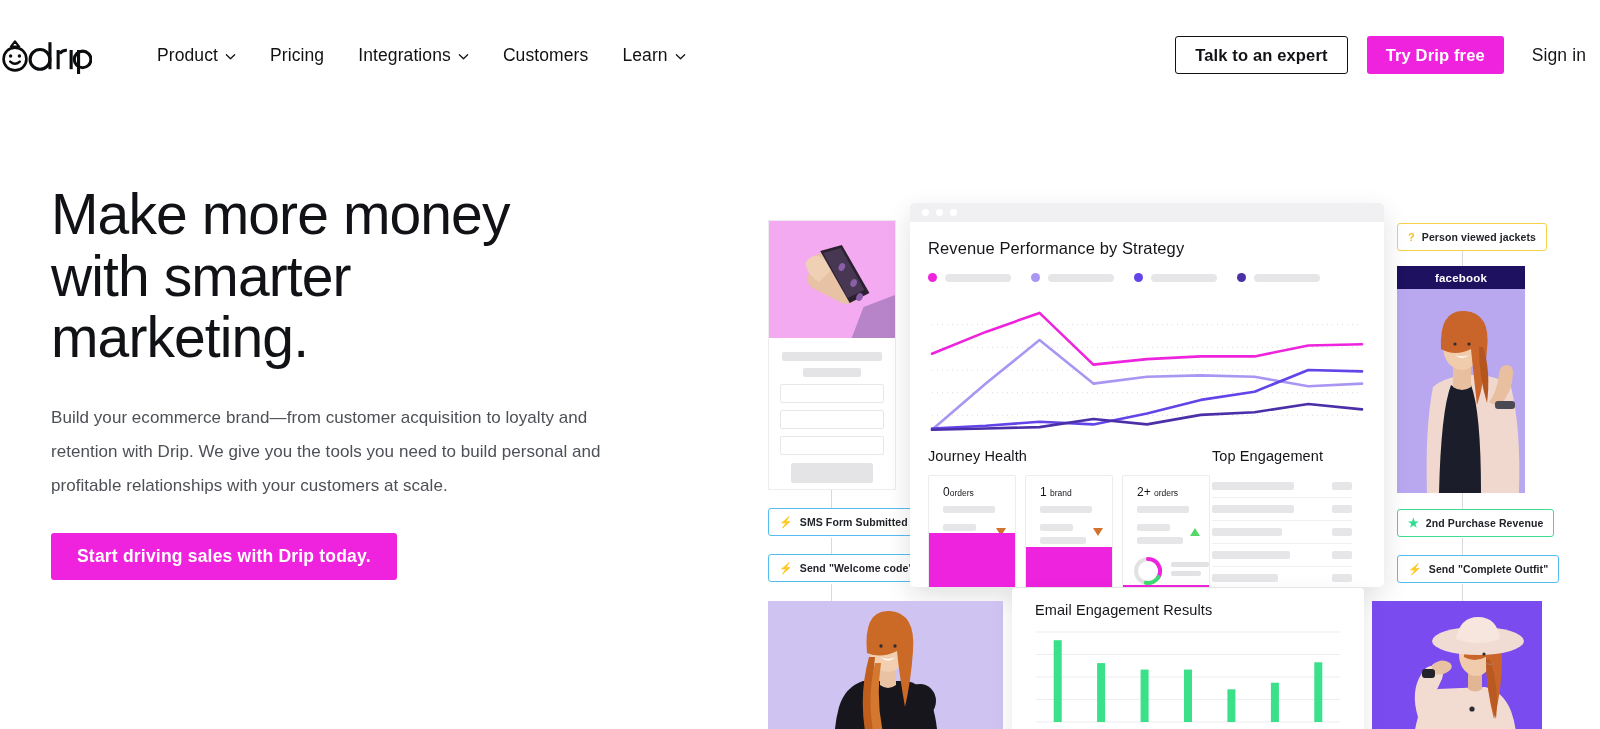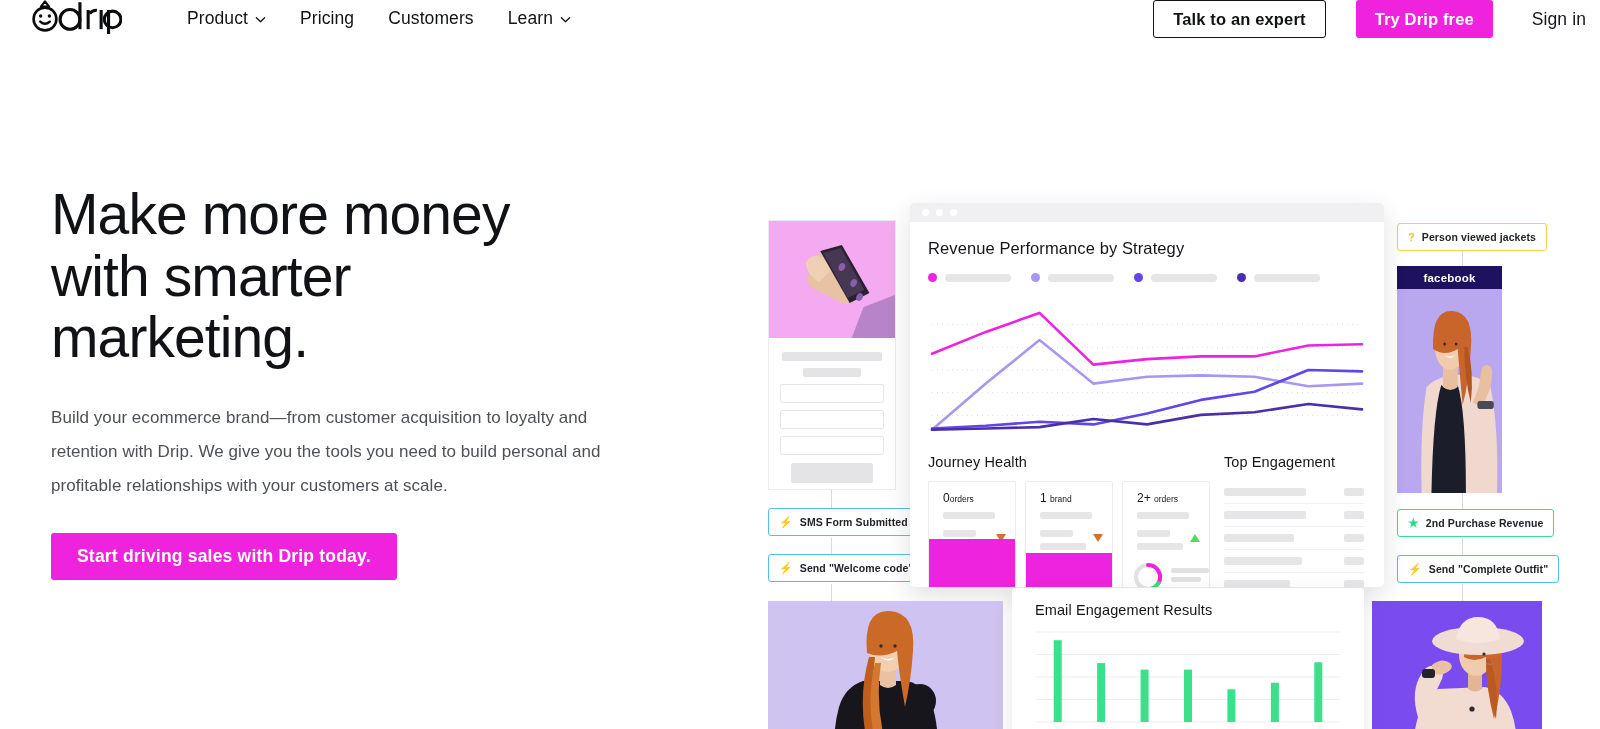--- a/index.html
+++ b/index.html
@@ -13,22 +13,22 @@
     font-family: "Liberation Sans", sans-serif;
     -webkit-font-smoothing: antialiased;
   }
 
   
   .site-header {
     position: relative;
     width: 1600px;
     height: 74px;
     display: flex;
-    align-items: flex-start;
-    padding: 0 14px 0 30px;
+    align-items: flex-end;
+    padding: 0 14px 0 0;
     background: #fff;
   }
 
   .brand {
     display: flex;
     align-items: center;
     margin-right: 48px;
     cursor: pointer;
   }
   .brand svg { display: block; }
@@ -54,21 +54,21 @@
     width: 11px; height: 11px;
     display: inline-block;
     position: relative;
     top: 1px;
   }
   .chev svg { display:block; }
 
   .nav-right {
     display: flex;
     align-items: center;
-    gap: 11px;
+    gap: 0;
   }
   .btn-outline {
     display: inline-flex;
     align-items: center;
     justify-content: center;
     height: 38px;
     padding: 0 19px;
     border: 1.6px solid #121316;
     border-radius: 3px;
     background: #fff;
@@ -254,22 +254,22 @@
     margin-top: 15px;
   }
   .legend-item { display: flex; align-items: center; gap: 8px; }
   .legend-dot { width: 9px; height: 9px; border-radius: 50%; }
   .legend-bar { width: 66px; height: 8px; background: #e6e6e9; border-radius: 4px; }
 
   .linechart { margin-top: 12px; width: 438px; height: 148px; display:block; }
 
   .lower-row {
     display: flex;
-    margin-top: 12px;
-    gap: 14px;
+    margin-top: 6px;
+    gap: 2px;
   }
   .sec-title {
     font-size: 14.5px;
     font-weight: 500;
     color: #15161a;
     letter-spacing: .1px;
     margin-bottom: 11px;
   }
   .jh-cards { display: flex; gap: 9px; }
   .jh-card {
@@ -327,21 +327,21 @@
     position: absolute;
     overflow: hidden;
   }
   .photo-bl { left: 8px; top: 527px; width: 235px; height: 148px; background: #cfc3f2; }
   .photo-br { left: 612px; top: 527px; width: 170px; height: 148px; background: #7a4cf0; }
 
   .fb-card {
     position: absolute;
     left: 637px;
     top: 192px;
-    width: 105px;
+    width: 128px;
     height: 227px;
     background: #b9a7ef;
     overflow: hidden;
   }
   .fb-bar {
     height: 23px;
     background: #1d1160;
     display: flex; align-items: center; justify-content: center;
     color: #fff; font-size: 11.5px; font-weight: 700; letter-spacing: .2px;
   }
@@ -386,20 +386,28 @@
         <svg width="11" height="11" viewBox="0 0 12 12">
             <path d="M1.5 4 L6 8.4 L10.5 4" fill="none" stroke="#111214" stroke-width="1.4" stroke-linecap="round" stroke-linejoin="round"></path>
           </svg>
       </span>
     </div>
 
     <div class="nav-item">
       <span>Pricing</span>
     </div>
 
+    <div class="nav-item">
+      <span>Integrations</span>
+      <span class="chev">
+        <svg width="11" height="11" viewBox="0 0 12 12">
+            <path d="M1.5 4 L6 8.4 L10.5 4" fill="none" stroke="#111214" stroke-width="1.4" stroke-linecap="round" stroke-linejoin="round"></path>
+          </svg>
+      </span>
+    </div>
 
     <div class="nav-item">
       <span>Customers</span>
     </div>
 
     <div class="nav-item">
       <span>Learn</span>
       <span class="chev">
         <svg width="11" height="11" viewBox="0 0 12 12">
             <path d="M1.5 4 L6 8.4 L10.5 4" fill="none" stroke="#111214" stroke-width="1.4" stroke-linecap="round" stroke-linejoin="round"></path>

